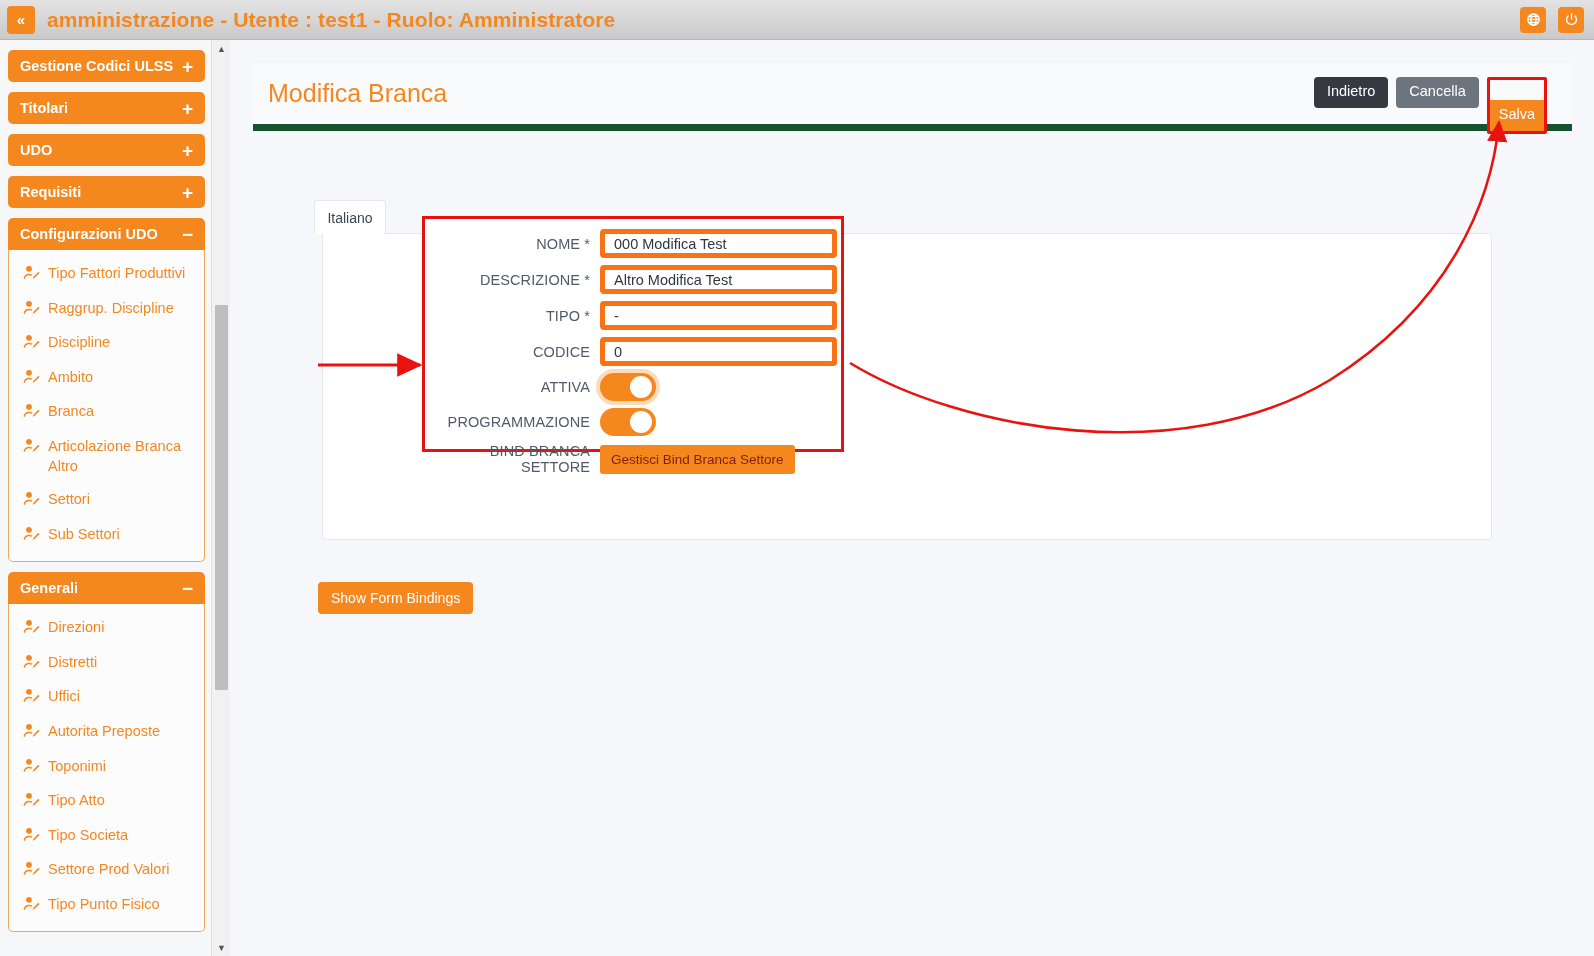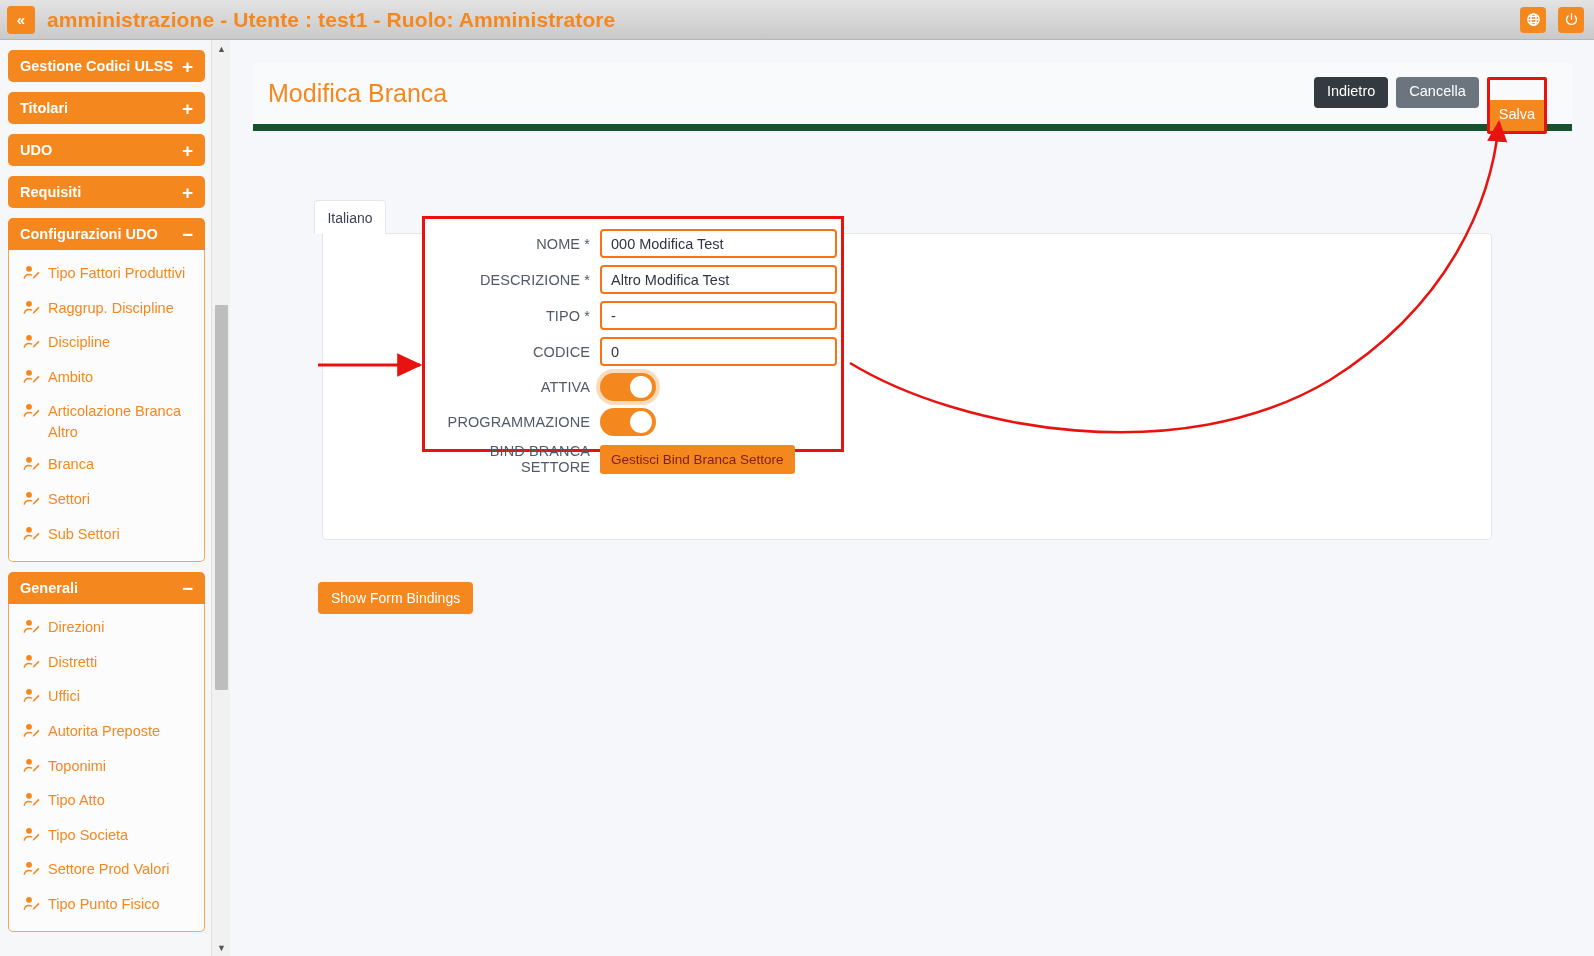--- a/index.html
+++ b/index.html
@@ -120,21 +120,21 @@
     position: absolute; left: 422px; top: 216px; width: 422px; height: 236px;
     border: 3px solid #e8130f; background: #fff; z-index: 4;
     padding: 10px 0 4px 0;
   }
   .frow { display: flex; align-items: center; margin-bottom: 7px; }
   .flabel {
     width: 175px; text-align: right; padding-right: 10px;
     color: #505a68; font-size: 14.5px; letter-spacing: .1px;
   }
   .finput {
-    width: 237px; height: 29px; border: 2px solid #f97316; border-radius: 4px;
+    width: 237px; height: 29px; border: 5px solid #f97316; border-radius: 4px;
     padding: 0 9px; font-size: 14.5px; color: #2f3640;
     font-family: "Liberation Sans", sans-serif; background: #fff; outline: none;
   }
   .toggle {
     width: 56px; height: 28px; border-radius: 14px; background: #f5871f;
     position: relative; cursor: pointer; flex: 0 0 auto;
   }
   .toggle .knob {
     position: absolute; top: 3px; left: 30px; width: 22px; height: 22px;
     background: #fff; border-radius: 50%;
@@ -239,29 +239,29 @@
                 <path d="M18.2 8.2l1.4 1.4-6.1 6.1-2.2.8.8-2.2z"></path>
               </svg></span>
             <span>Ambito</span>
           </div>
           <div class="nav-item">
             <span class="ico"><svg viewBox="0 0 20 18">
                 <circle cx="7" cy="4.6" r="3.5"></circle>
                 <path d="M0.6 16.4c0-3.6 2.9-5.9 6.4-5.9 1.6 0 3.1.5 4.2 1.3l-1.2 1.2c-.9-.5-1.9-.8-3-.8-2.6 0-4.7 1.6-4.7 4.2z"></path>
                 <path d="M18.2 8.2l1.4 1.4-6.1 6.1-2.2.8.8-2.2z"></path>
               </svg></span>
+            <span>Branca</span>
+          </div>
+          <div class="nav-item">
+            <span class="ico"><svg viewBox="0 0 20 18">
+                <circle cx="7" cy="4.6" r="3.5"></circle>
+                <path d="M0.6 16.4c0-3.6 2.9-5.9 6.4-5.9 1.6 0 3.1.5 4.2 1.3l-1.2 1.2c-.9-.5-1.9-.8-3-.8-2.6 0-4.7 1.6-4.7 4.2z"></path>
+                <path d="M18.2 8.2l1.4 1.4-6.1 6.1-2.2.8.8-2.2z"></path>
+              </svg></span>
             <span>Articolazione Branca Altro</span>
-          </div>
-          <div class="nav-item">
-            <span class="ico"><svg viewBox="0 0 20 18">
-                <circle cx="7" cy="4.6" r="3.5"></circle>
-                <path d="M0.6 16.4c0-3.6 2.9-5.9 6.4-5.9 1.6 0 3.1.5 4.2 1.3l-1.2 1.2c-.9-.5-1.9-.8-3-.8-2.6 0-4.7 1.6-4.7 4.2z"></path>
-                <path d="M18.2 8.2l1.4 1.4-6.1 6.1-2.2.8.8-2.2z"></path>
-              </svg></span>
-            <span>Branca</span>
           </div>
           <div class="nav-item">
             <span class="ico"><svg viewBox="0 0 20 18">
                 <circle cx="7" cy="4.6" r="3.5"></circle>
                 <path d="M0.6 16.4c0-3.6 2.9-5.9 6.4-5.9 1.6 0 3.1.5 4.2 1.3l-1.2 1.2c-.9-.5-1.9-.8-3-.8-2.6 0-4.7 1.6-4.7 4.2z"></path>
                 <path d="M18.2 8.2l1.4 1.4-6.1 6.1-2.2.8.8-2.2z"></path>
               </svg></span>
             <span>Settori</span>
           </div>
           <div class="nav-item">

